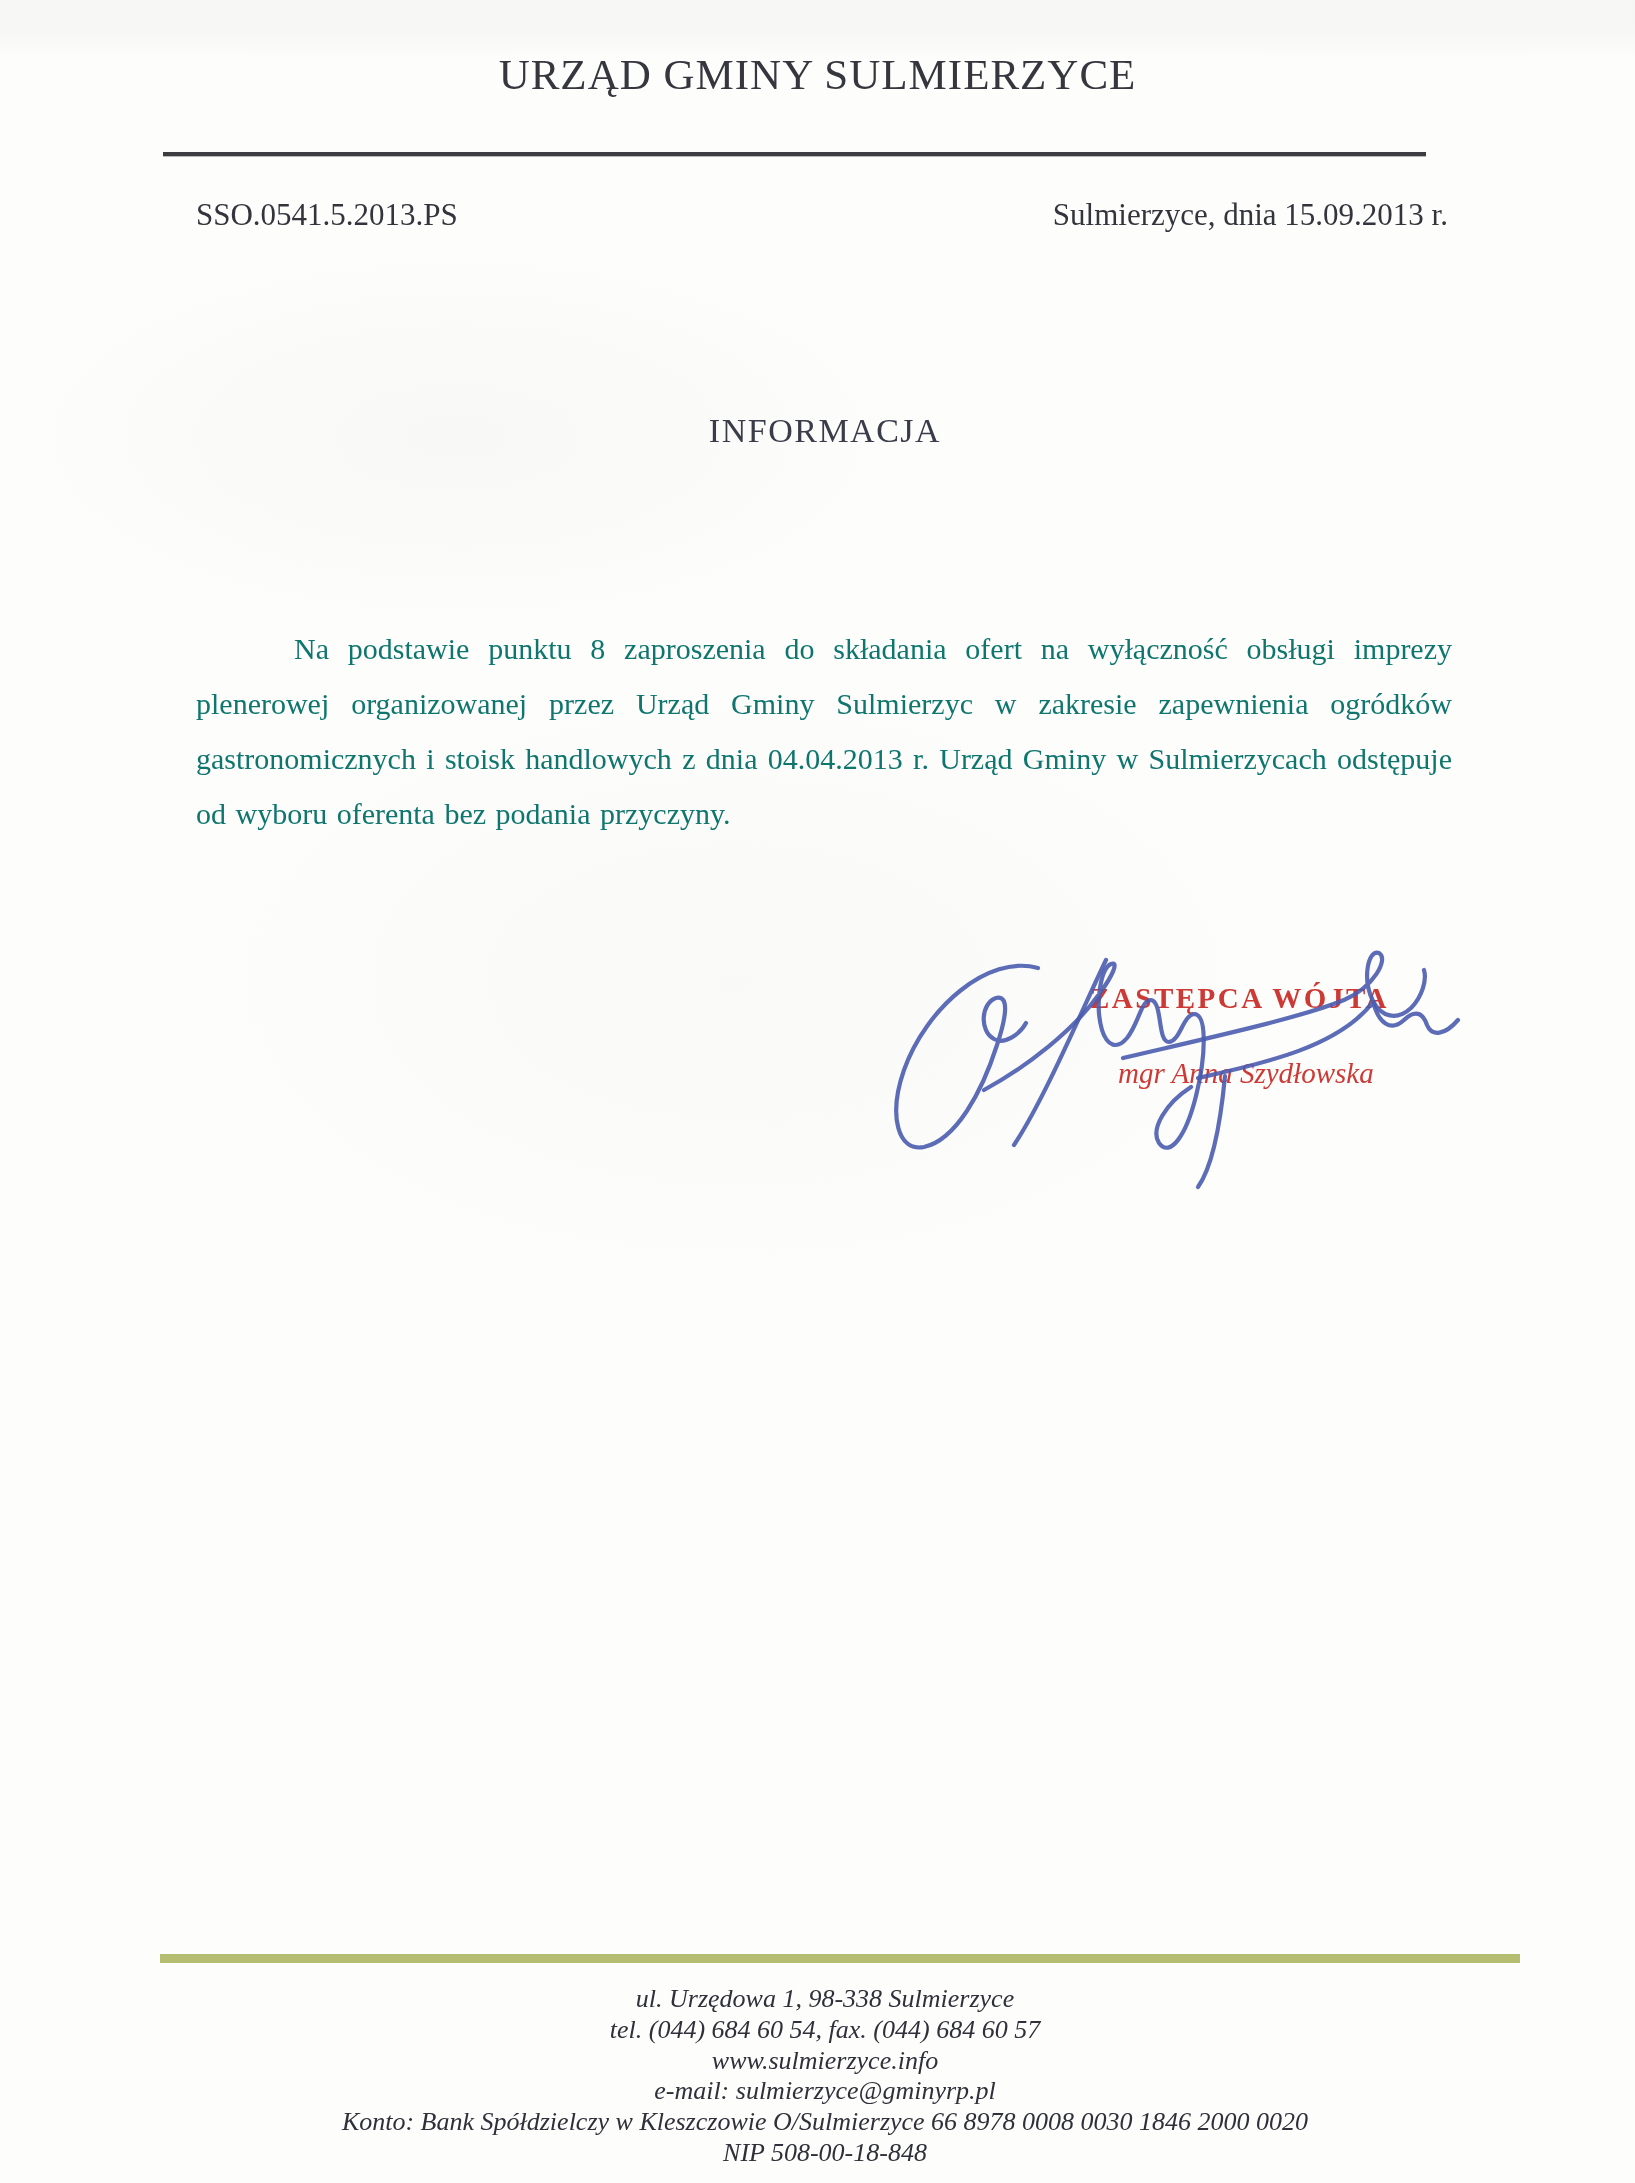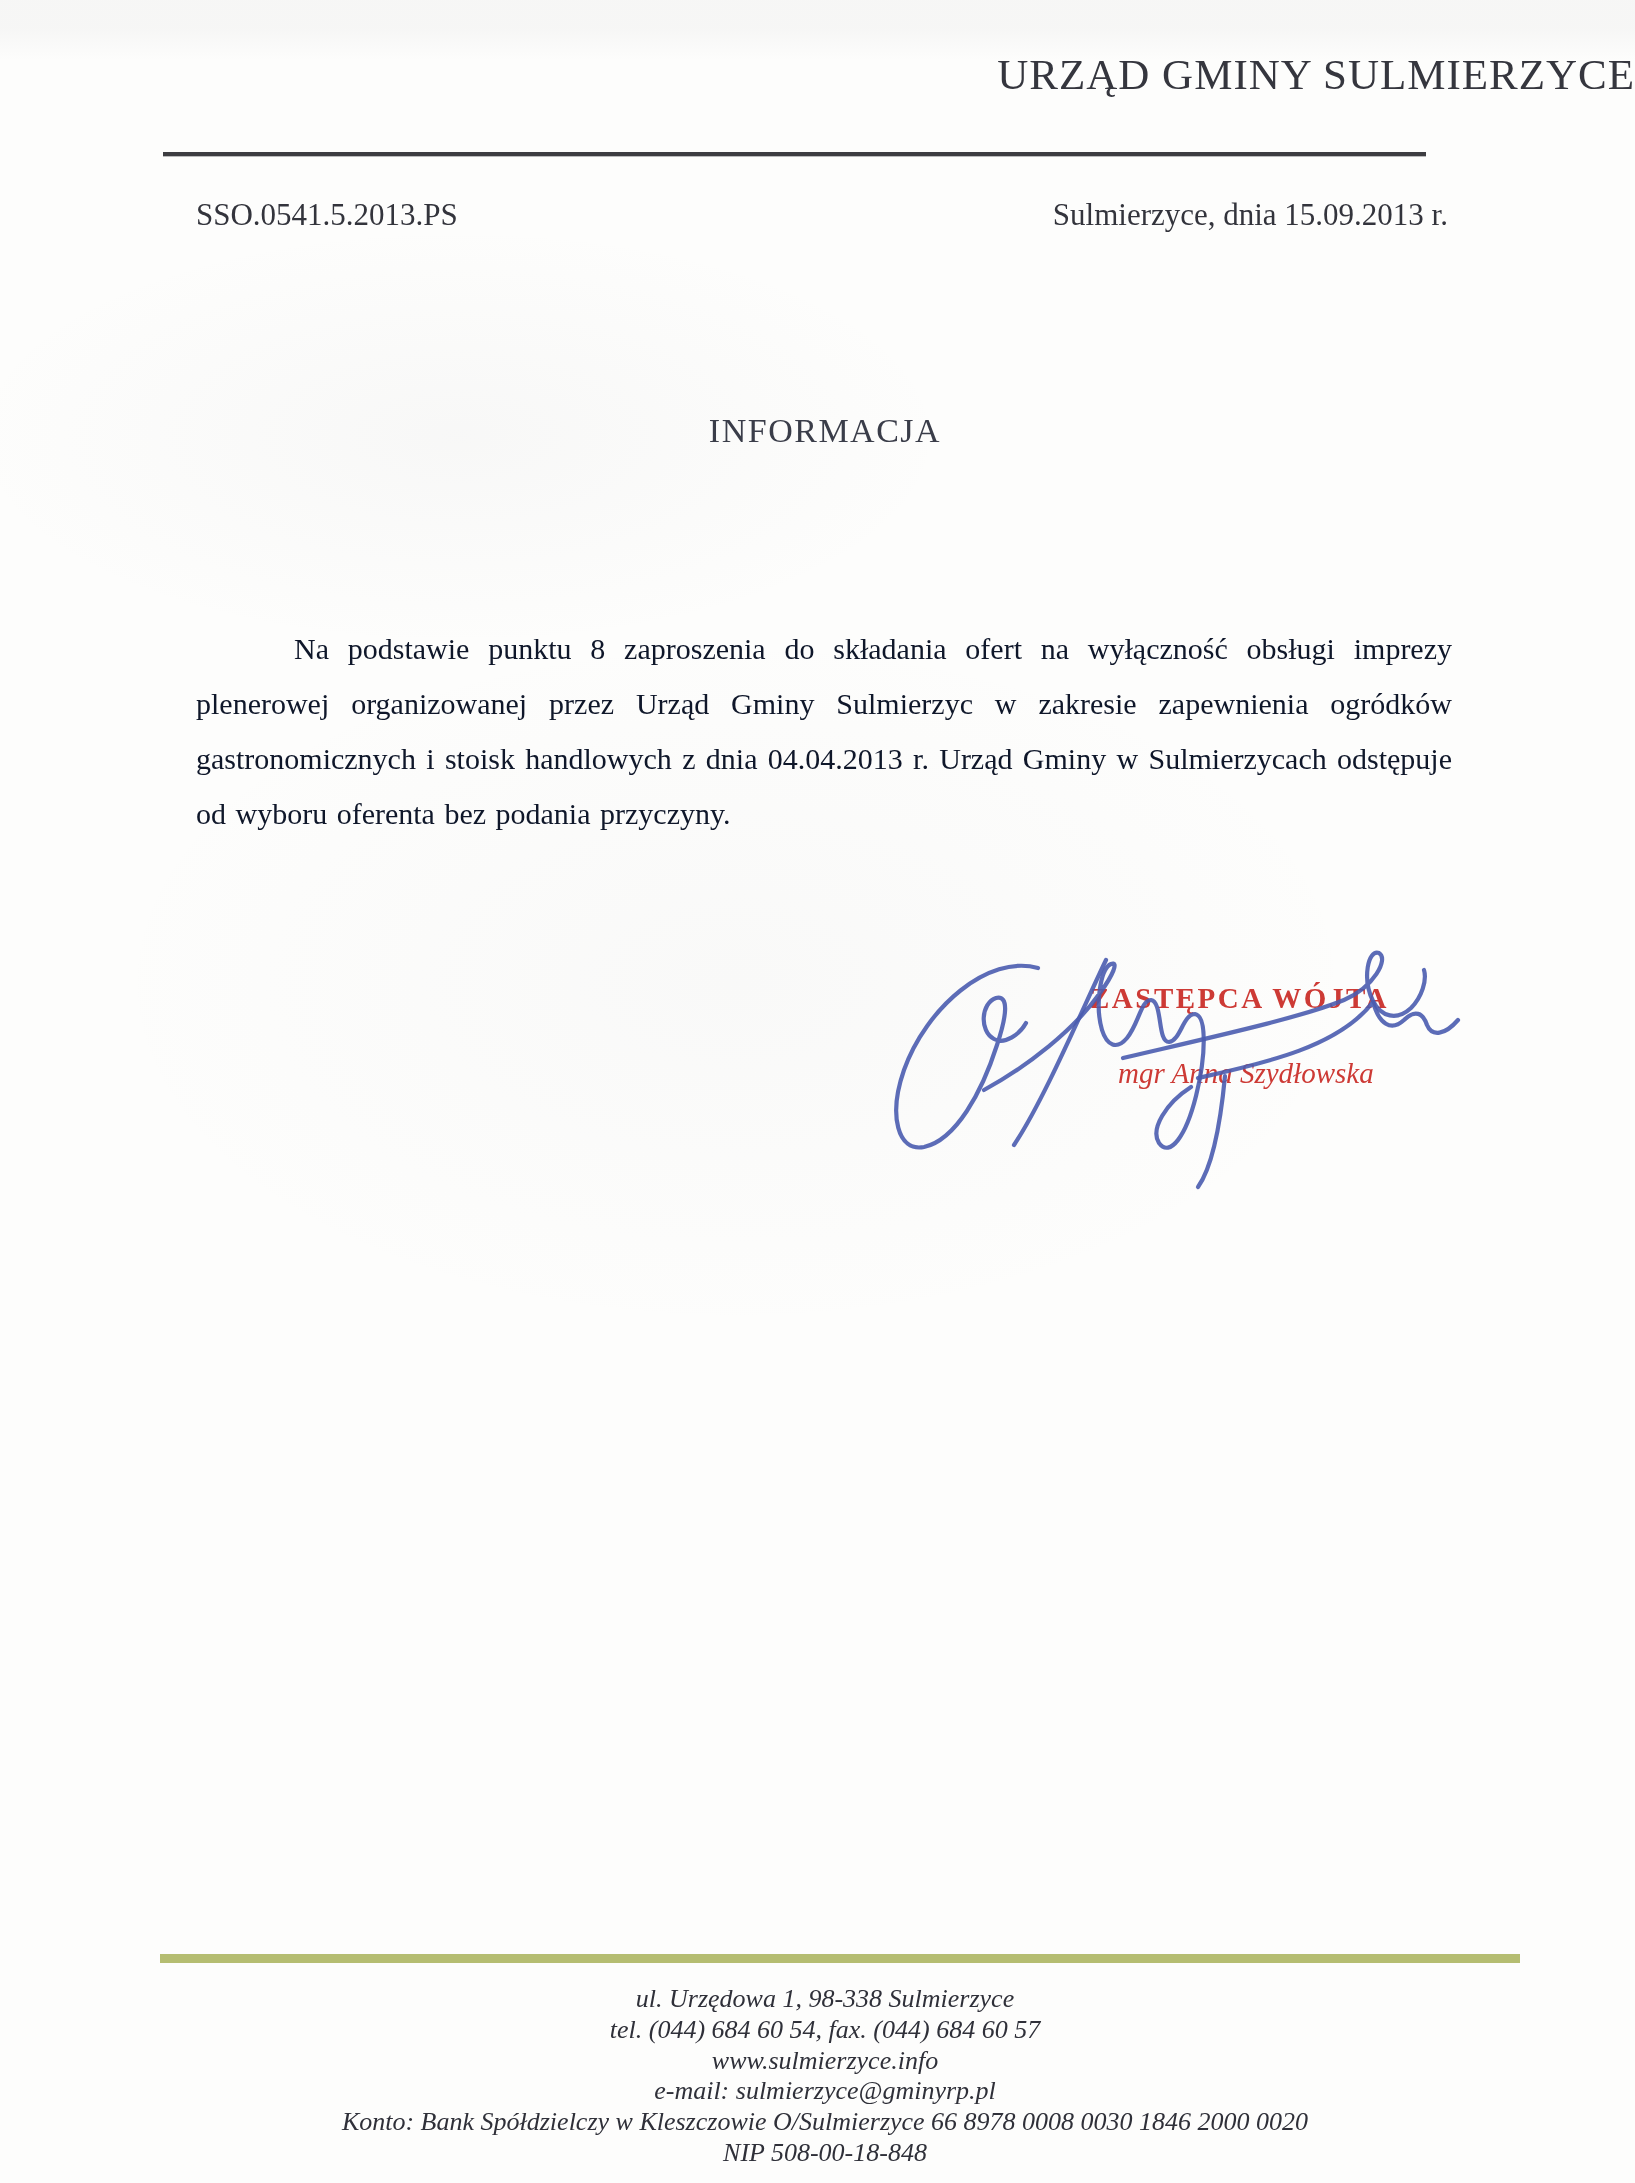--- a/index.html
+++ b/index.html
@@ -23,21 +23,21 @@
   .page::before{
     content:"";position:absolute;inset:0;
     background:
       linear-gradient(180deg, rgba(120,120,125,0.05) 0 28px, rgba(120,120,125,0) 60px),
       radial-gradient(ellipse 700px 300px at 28% 20%, rgba(150,150,155,0.05), rgba(150,150,155,0) 70%),
       radial-gradient(ellipse 900px 500px at 45% 45%, rgba(150,150,155,0.04), rgba(150,150,155,0) 70%);
     pointer-events:none;
   }
   .page-title{
     position:absolute;top:50px;left:0;width:1635px;
-    text-align:right;
+    text-align:center;
     font-size:43px;letter-spacing:1px;
     color:#35363e;
     white-space:nowrap;
   }
   .header-rule{
     position:absolute;top:152px;left:163px;
     width:1263px;height:4px;
     background:#3d3d41;
     box-shadow:0 1px 0 rgba(60,60,65,.35);
   }
@@ -55,21 +55,21 @@
     font-size:34px;letter-spacing:1.5px;
     color:#3a3d49;
     white-space:nowrap;
   }
   .body-paragraph{
     position:absolute;top:621px;left:196px;width:1256px;
     font-size:30px;line-height:55px;
     text-align:justify;
     text-indent:98px;
     word-spacing:2px;
-    color:#0f172a;
+    color:#0f766e;
   }
   .signature-block{position:absolute;top:938px;left:868px;width:600px;height:255px;}
   .stamp-title{
     position:absolute;top:44px;left:222px;
     font-size:29px;font-weight:bold;letter-spacing:2.5px;
     color:var(--stamp-color);
     white-space:nowrap;
   }
   .stamp-name{
     position:absolute;top:119px;left:250px;

